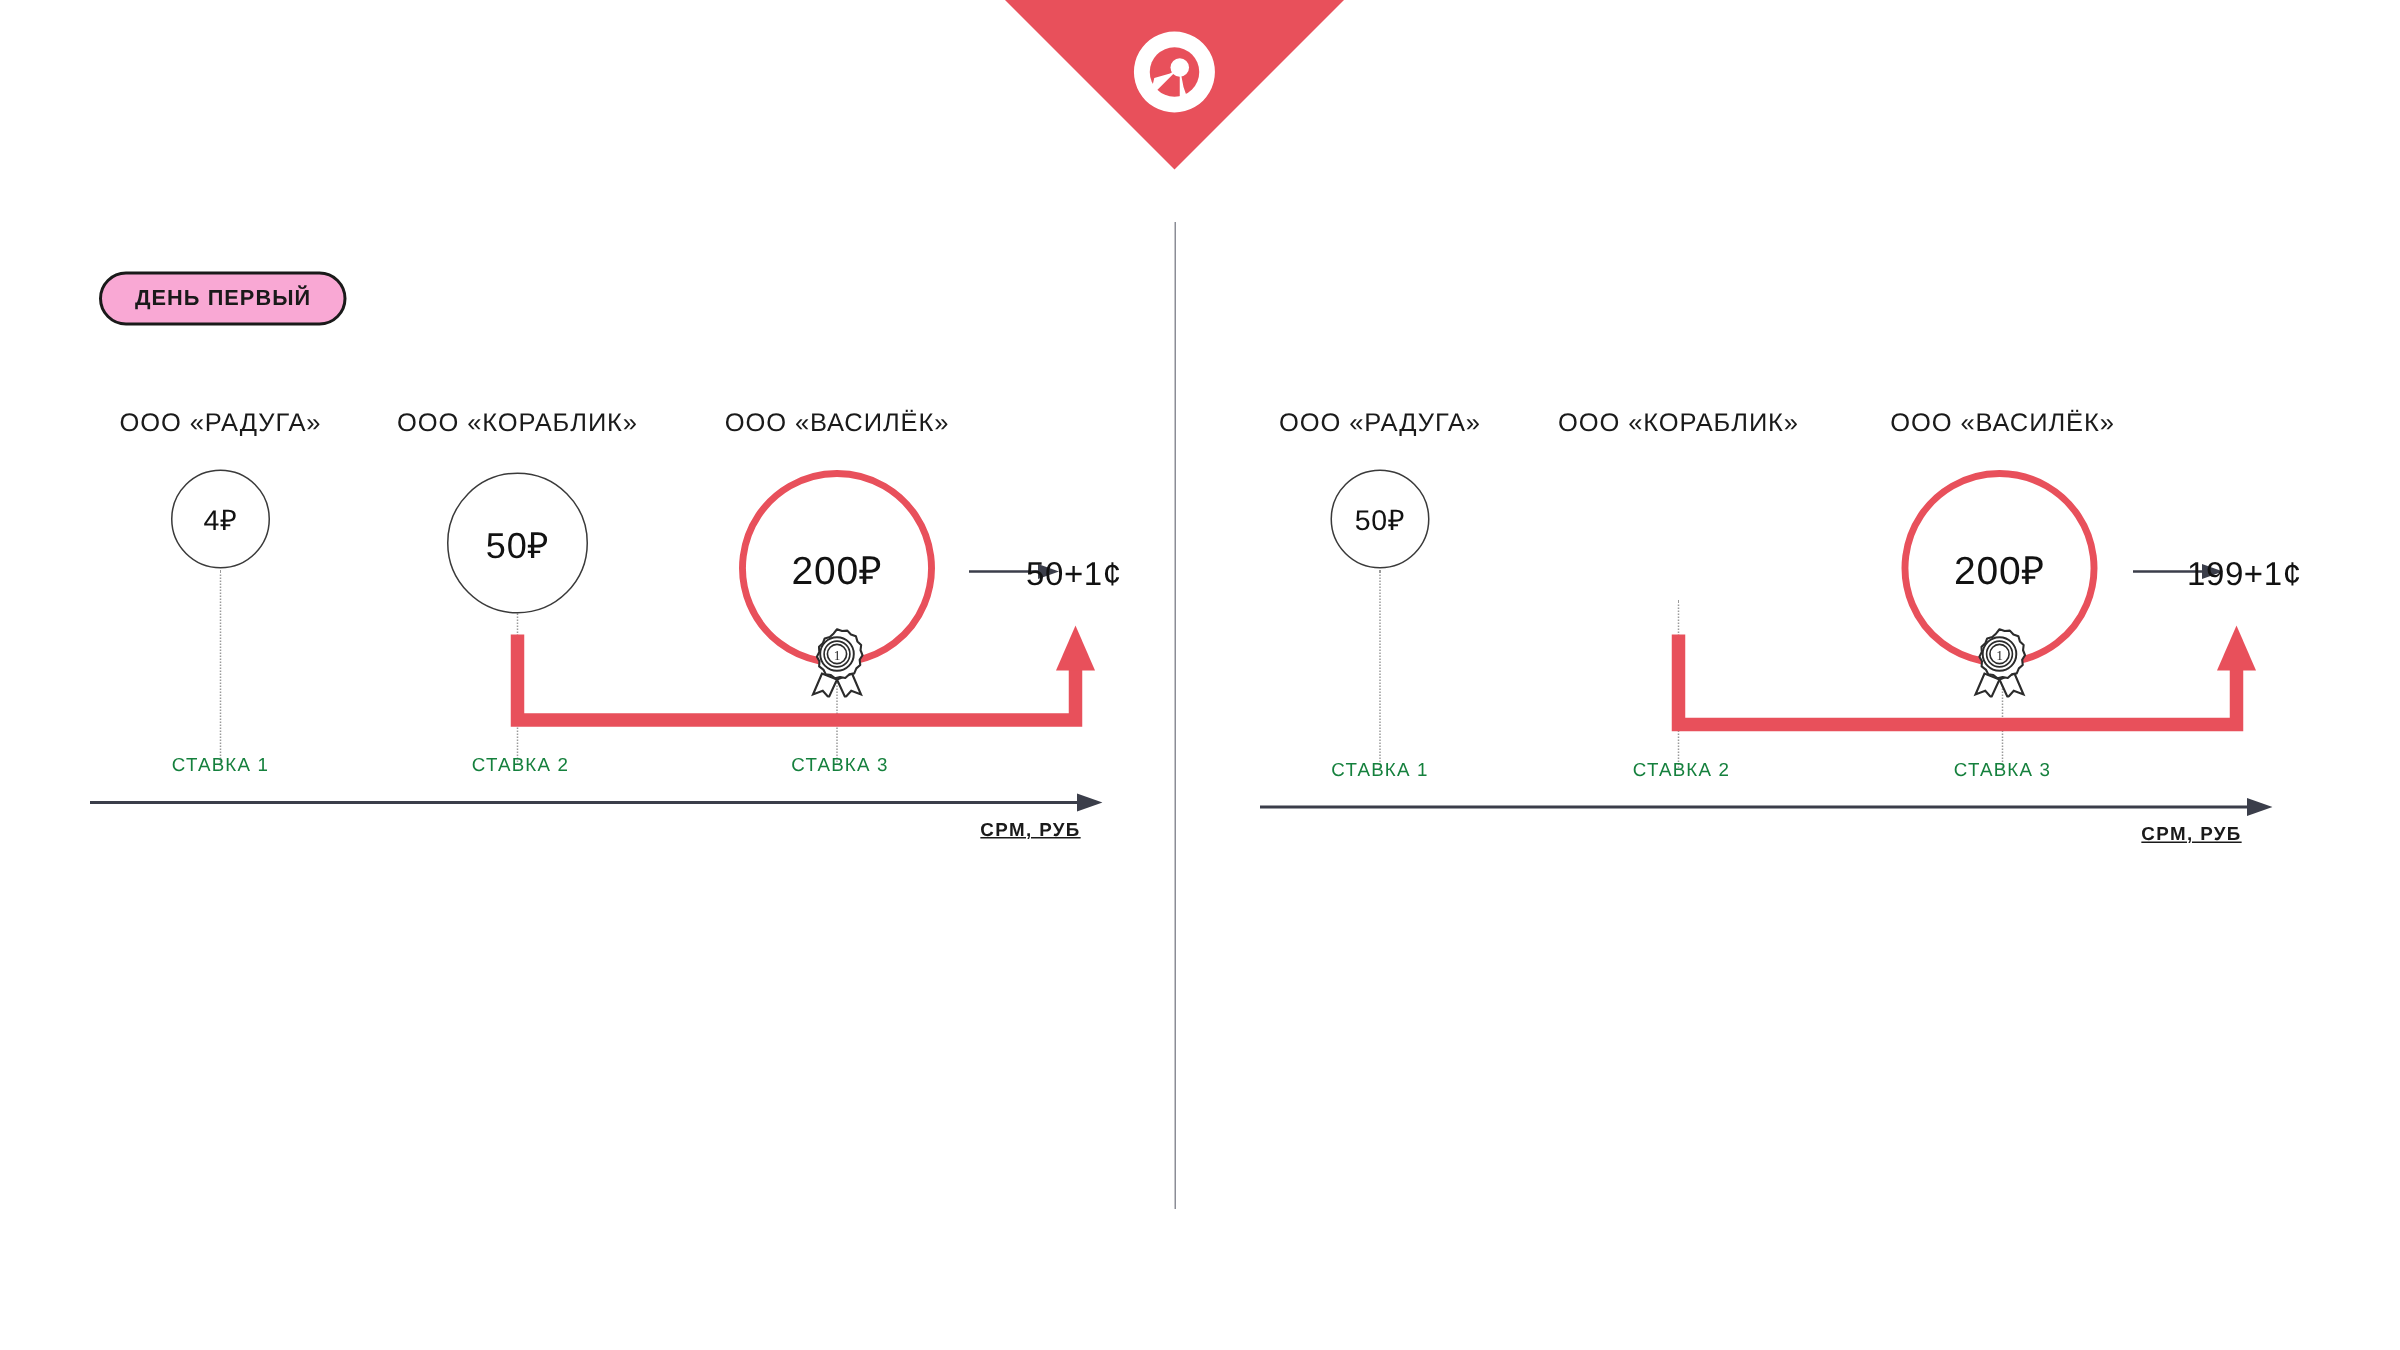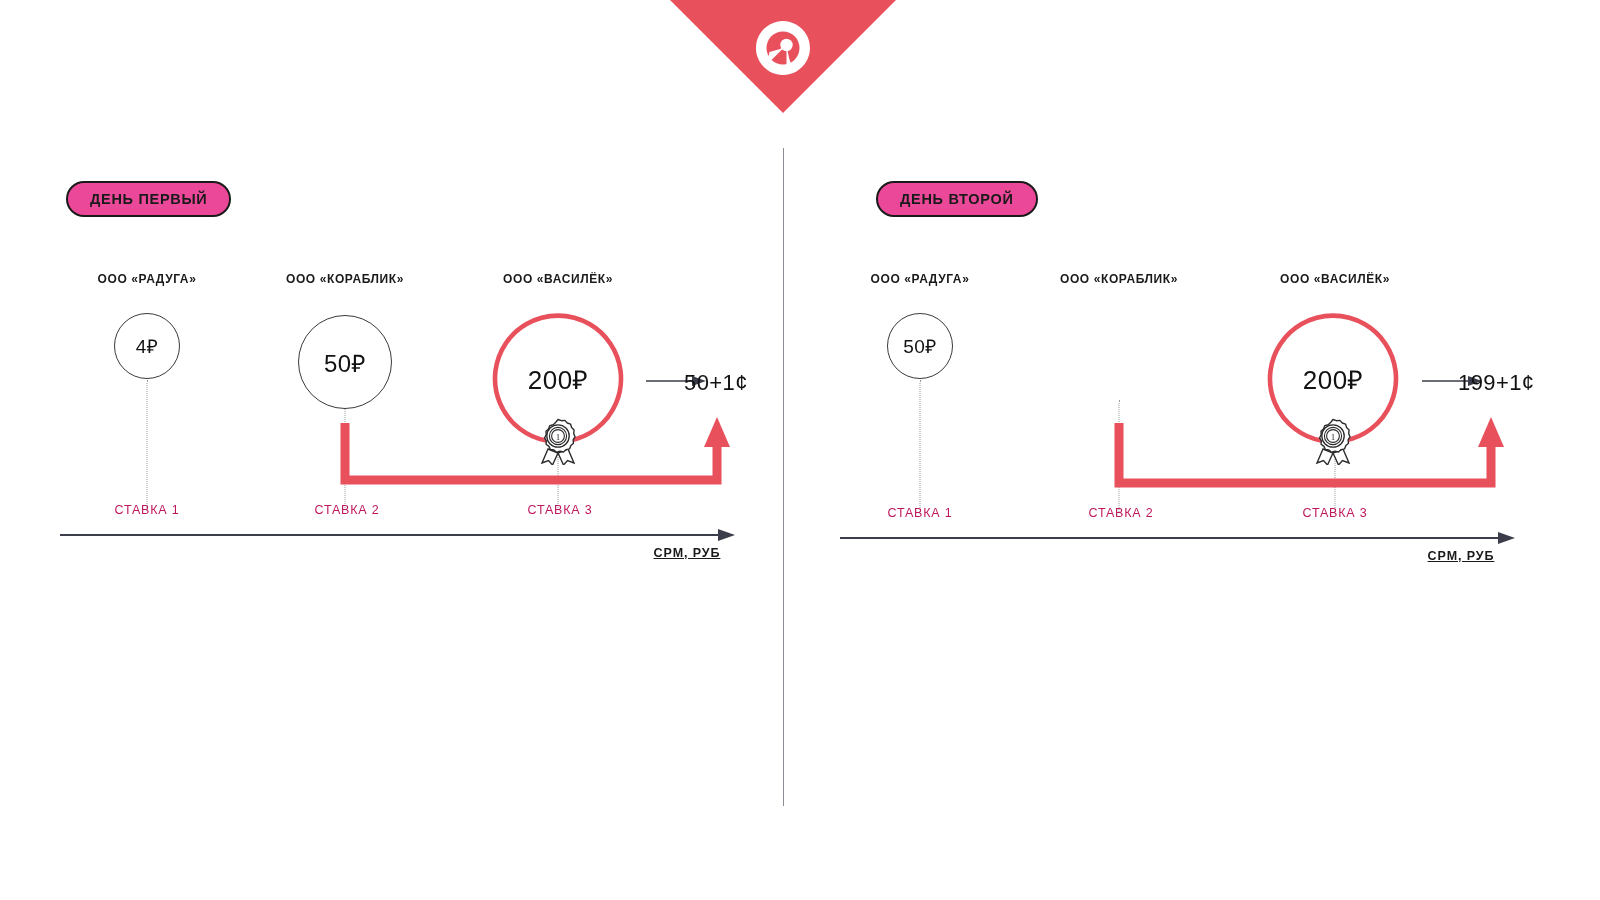--- a/index.html
+++ b/index.html
@@ -68,30 +68,30 @@
     border: 2px solid #1a1a1a;
     border-radius: 20px;
     display: flex;
     align-items: center;
     justify-content: center;
     padding: 0 22px;
     font-size: 14.5px;
     font-weight: bold;
     letter-spacing: 0.7px;
     box-sizing: border-box;
-    background: #ec4899;
+    background: #f9a8d4;
   }
   .panel.left  .day-badge { left: 66px; }
   .panel.right .day-badge { left: 76px; }
 
   
   .company {
     position: absolute;
-    font-size: 12px;
-    font-weight: bold;
+    font-size: 17px;
+    font-weight: normal;
     letter-spacing: 0.6px;
     white-space: nowrap;
     transform: translateX(-50%);
     top: 272px;
   }
 
   
   .bid-circle {
     position: absolute;
     border-radius: 50%;
@@ -148,21 +148,21 @@
   
   .redpath { position: absolute; }
 
   
   .tick-label {
     position: absolute;
     font-size: 12.5px;
     letter-spacing: 0.8px;
     white-space: nowrap;
     transform: translateX(-50%);
-    color: #be185d;
+    color: #15803d;
   }
 
   
   .axis { position: absolute; }
   .axis-caption {
     position: absolute;
     font-size: 12.5px;
     font-weight: bold;
     letter-spacing: 0.9px;
     white-space: nowrap;
@@ -245,21 +245,20 @@
   <svg class="axis" style="left:60px; top:525px; width:675px; height:20px;" viewBox="0 0 675 20">
     <line x1="0" y1="10" x2="660" y2="10" stroke="#3b3e4a" stroke-width="2"></line>
     <path d="M675 10 L658 4 L658 16 Z" fill="#3b3e4a"></path>
   </svg>
 
   <div class="axis-caption" style="left:687px; top:546px;">CPM, РУБ</div>
 </div>
 
 <div class="panel right">
 
-  <div class="day-badge">ДЕНЬ ВТОРОЙ</div>
 
   <div class="company" style="left:120px;">ООО «РАДУГА»</div>
   <div class="company" style="left:319px;">ООО «КОРАБЛИК»</div>
   <div class="company" style="left:535px;">ООО «ВАСИЛЁК»</div>
 
   <div class="droplink" style="left:120px; top:380px; height:132px;"></div>
   <div class="droplink" style="left:319px; top:400px; height:112px;"></div>
   <div class="droplink" style="left:535px; top:455px; height:57px;"></div>
 
   <svg class="redpath" style="left:294px; top:405px; width:420px; height:90px;" viewBox="0 0 420 90">

